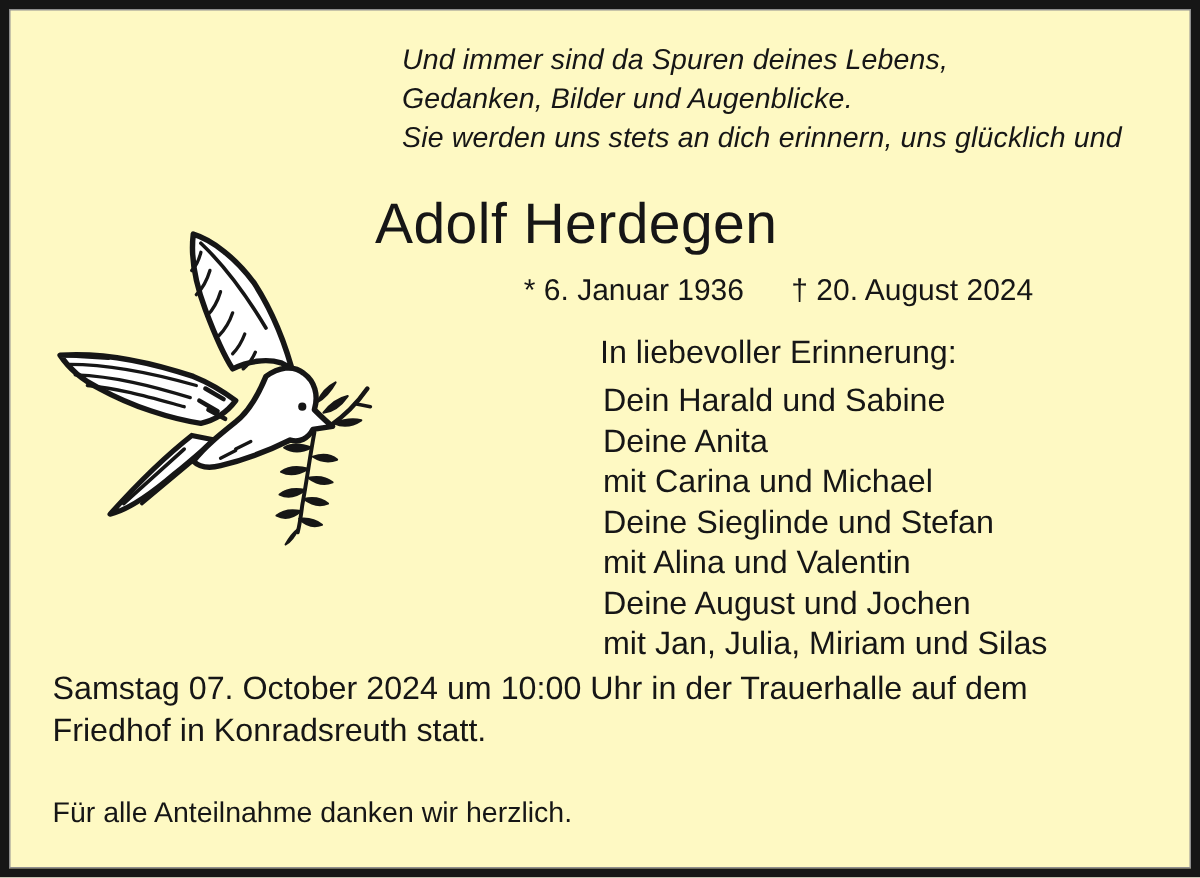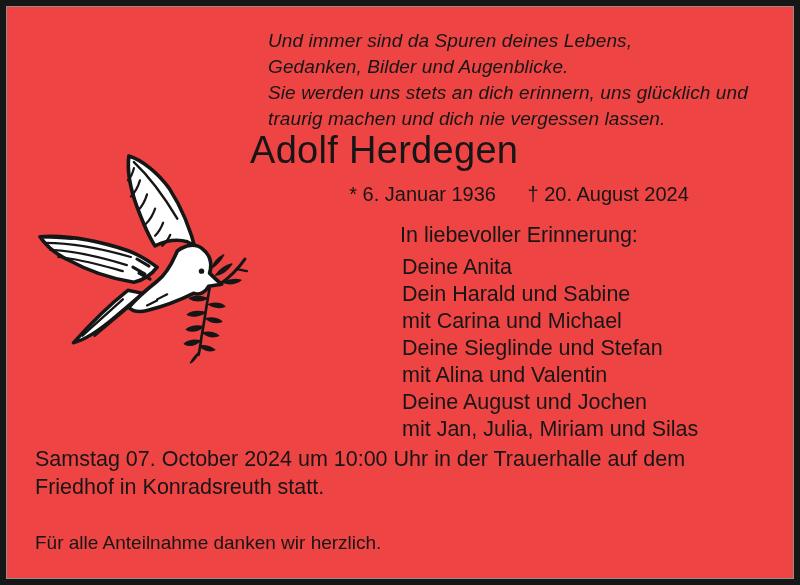--- a/index.html
+++ b/index.html
@@ -1,21 +1,21 @@
 <!DOCTYPE html>
 <html><head>
 <meta charset="utf-8">
 <style>
   html, body { margin: 0; padding: 0; background: #ffffff; }
   .page {
     position: relative;
     width: 800px;
     height: 585px;
     box-sizing: border-box;
-    background: #ef4444;
+    background: #fef9c3;
     border: 6px solid #161616;
     box-shadow: inset 0 0 0 1px #8f8f8f;
     font-family: "Liberation Sans", "DejaVu Sans", sans-serif;
     color: #161616;
     overflow: hidden;
   }
   .epigraph {
     position: absolute;
     left: 262px;
     top: 22px;
@@ -88,21 +88,20 @@
 </style>
 </head>
 <body>
 
 <div class="page">
 
   <div class="epigraph">
     <div>Und immer sind da Spuren deines Lebens,</div>
     <div>Gedanken, Bilder und Augenblicke.</div>
     <div>Sie werden uns stets an dich erinnern, uns glücklich und</div>
-    <div>traurig machen und dich nie vergessen lassen.</div>
   </div>
 
   <div class="dove">
     <svg viewBox="0 0 210 220" xmlns="http://www.w3.org/2000/svg" fill="none" stroke="#161616" stroke-linecap="round" stroke-linejoin="round">
 
       <path d="M90,10 C88,26 92,44 98,60 C104,76 110,90 116,99 C126,94 138,92 148,95 C153,97 156,101 157,106 C152,86 143,62 130,42 C118,26 103,14 90,10 Z" fill="#ffffff" stroke-width="3.6"></path>
       <path d="M95,16 C112,32 126,52 138,72" stroke-width="2.4"></path>
       <path d="M95,22 q-2,8 -6,12" stroke-width="2.2"></path>
       <path d="M101,34 q-3,10 -9,16" stroke-width="2.2"></path>
       <path d="M108,48 q-3,10 -9,16" stroke-width="2.2"></path>
@@ -150,22 +149,22 @@
   <div class="name">Adolf Herdegen</div>
 
   <div class="dates">
     <span class="birth">* 6. Januar 1936</span>
     <span class="death">† 20. August 2024</span>
   </div>
 
   <div class="remembrance-heading">In liebevoller Erinnerung:</div>
 
   <div class="mourners">
+    <div>Dein Harald und Sabine</div>
     <div>Deine Anita</div>
-    <div>Dein Harald und Sabine</div>
     <div>mit Carina und Michael</div>
     <div>Deine Sieglinde und Stefan</div>
     <div>mit Alina und Valentin</div>
     <div>Deine August und Jochen</div>
     <div>mit Jan, Julia, Miriam und Silas</div>
   </div>
 
   <div class="funeral">
     <div>Samstag 07. October 2024 um 10:00 Uhr in der Trauerhalle auf dem</div>
     <div>Friedhof in Konradsreuth statt.</div>

